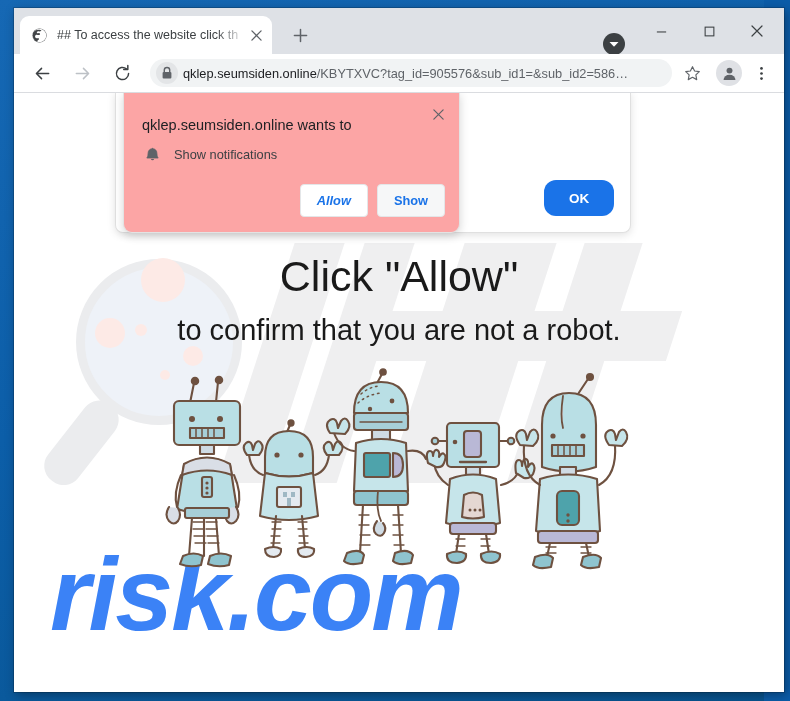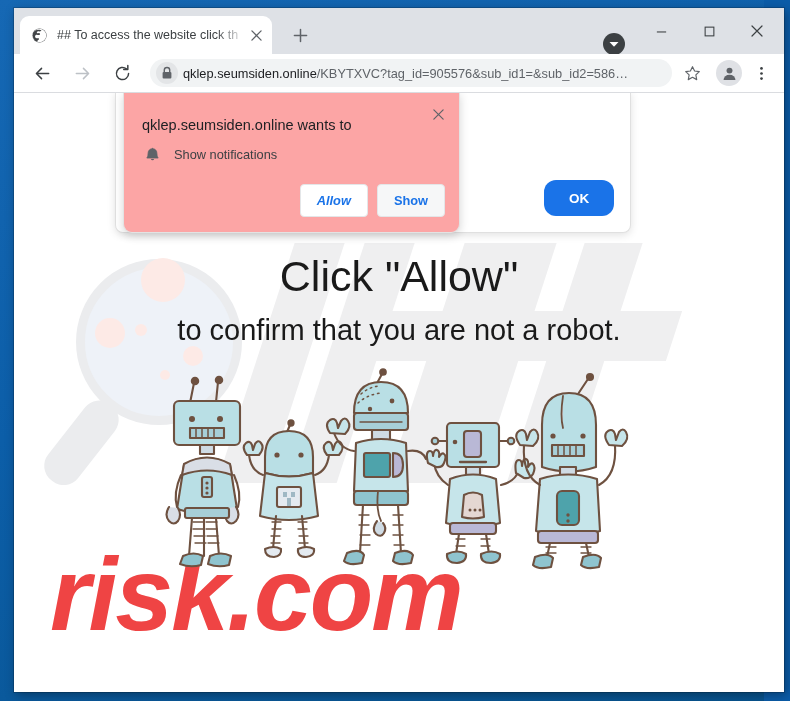--- a/index.html
+++ b/index.html
@@ -224,21 +224,21 @@
     width: 330px; height: 50px;
     background: #efeff0;
     transform: skewX(-18deg);
   }
   #wm-text {
     position: absolute;
     left: 36px; top: 442px;
     font-size: 104px;
     font-style: italic;
     font-weight: bold;
-    color: #ef4444;
+    color: #3b82f6;
     letter-spacing: -2px;
     font-family: "Liberation Sans", sans-serif;
   }
 
   
   #headline {
     position: absolute;
     left: 0; right: 0;
     top: 160px;
     text-align: center;

